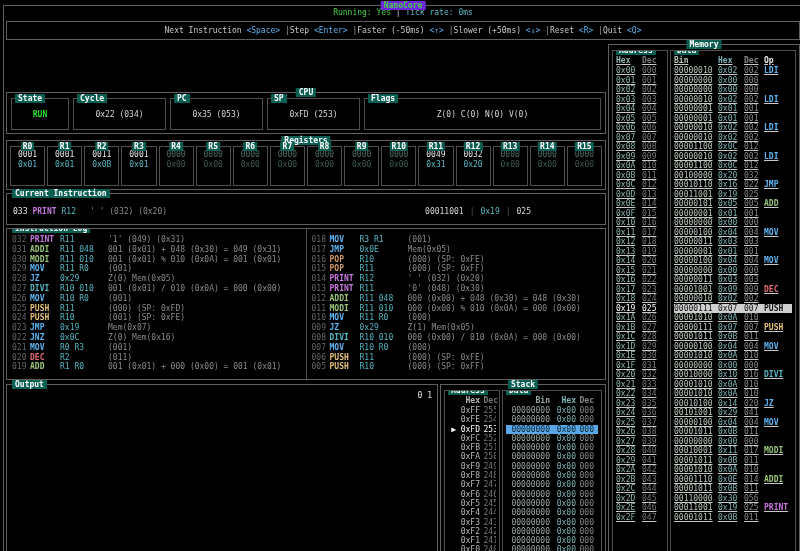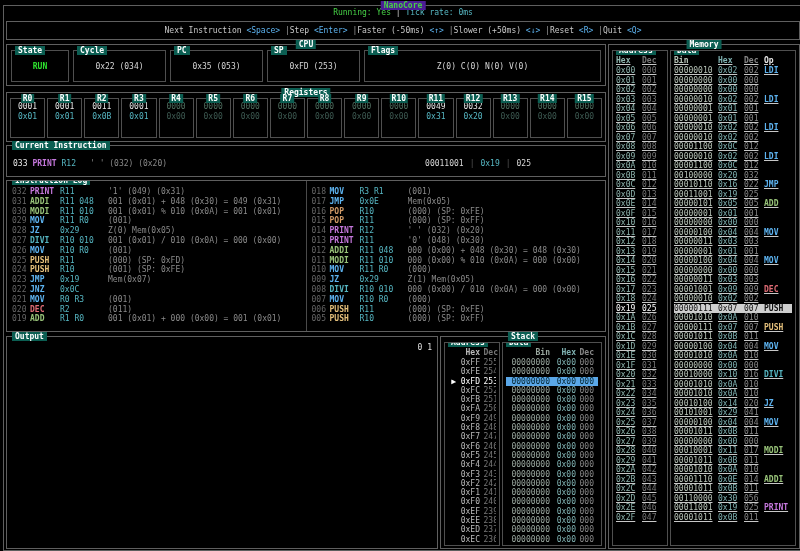--- a/index.html
+++ b/index.html
@@ -6,37 +6,37 @@
   html,body { margin:0; padding:0; background:#000; }
   body { font-family:"DejaVu Sans Mono", monospace; font-size:8px; color:#c8c8c8; }
   .screen { position:relative; width:800px; height:551px; background:#000; overflow:hidden; }
   .outer { position:absolute; left:3px; right:3px; top:5px; bottom:2px; border:1px solid #5f5f5f;
            display:flex; flex-direction:column; padding:2px 2px 1px; }
   .box { position:relative; border:1px solid #5f5f5f; }
   .box-title { position:absolute; top:-5px; background:#0b5e52; color:#fff; font-weight:bold;
                line-height:9px; padding:0 3px; white-space:nowrap; z-index:2; }
   .t-center { left:50%; transform:translateX(-50%); }
   .t-left { left:5px; }
-  .t-plain { background:#4c1d95; color:#46d146; }
+  .t-plain { background:#6d28d9; color:#46d146; }
 
   .hline { text-align:center; line-height:10px; height:10px; white-space:nowrap; }
   .c-white { color:#cfcfcf; }
   .c-cyan { color:#56b6c2; }
   .c-green { color:#46d146; }
 
   .controls { height:19px; margin-top:3px; display:flex; align-items:center; justify-content:center; white-space:nowrap; }
   .ctl-seg .ctl-key { color:#5db3f0; }
   .ctl-seg .ctl-sep { color:#9a9a9a; }
   .ctl-seg:last-child .ctl-sep { display:none; }
 
   .main { flex:1; display:flex; min-height:0; margin-top:4px; }
   .left-col { flex:1; display:flex; flex-direction:column; min-width:0; margin-right:2px; }
 
   
-  .cpu-box { height:42px; display:flex; padding:0 2px; }
+  .cpu-box { height:42px; display:flex; padding:0 2px;margin-top:48px; }
   .sub-box { position:relative; border:1px solid #4f4f4f; margin:5px 2px 3px; display:flex;
              align-items:center; justify-content:center; white-space:nowrap; }
   .sub-box .box-title { top:-5px; left:3px; }
   .w-state { flex:0 0 58px; } .w-cycle { flex:0 0 93px; } .w-pc { flex:0 0 93px; }
   .w-sp { flex:0 0 93px; } .w-flags { flex:1; }
   .v-state { color:#2ee02e; font-weight:bold; }
   .v-plain { color:#d6d6d6; }
 
   
   .reg-box { height:50px; margin-top:6px; }
@@ -335,20 +335,21 @@
               <div class="log-row">
                 <span class="log-num">023</span>
                 <span class="log-op" style="color: rgb(93, 179, 240);">JMP</span>
                 <span class="log-args">0x19</span>
                 <span class="log-detail">Mem(0x07)</span>
               </div>
               <div class="log-row">
                 <span class="log-num">022</span>
                 <span class="log-op" style="color: rgb(93, 179, 240);">JNZ</span>
                 <span class="log-args">0x0C</span>
+                <span class="log-detail">Z(0) Mem(0x16)</span>
               </div>
               <div class="log-row">
                 <span class="log-num">021</span>
                 <span class="log-op" style="color: rgb(93, 179, 240);">MOV</span>
                 <span class="log-args">R0 R3</span>
                 <span class="log-detail">(001)</span>
               </div>
               <div class="log-row">
                 <span class="log-num">020</span>
                 <span class="log-op" style="color: rgb(224, 108, 117);">DEC</span>

